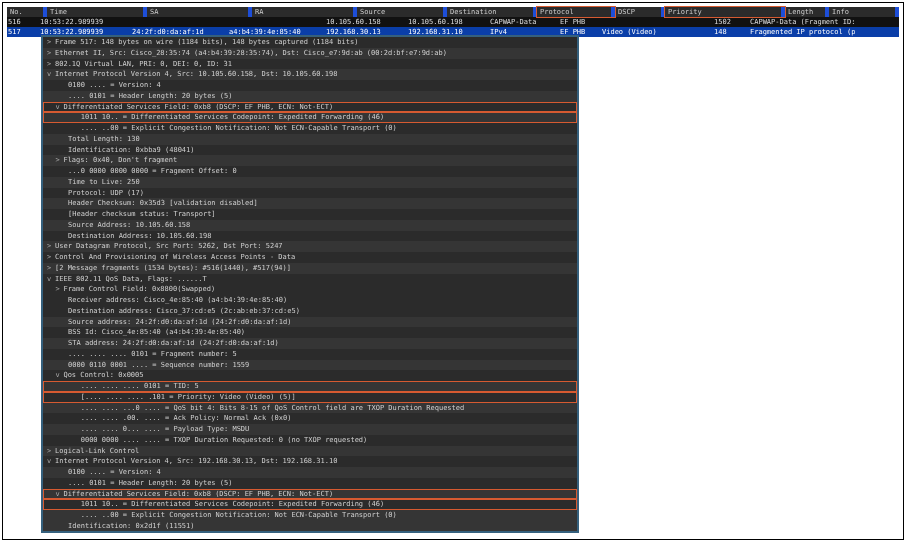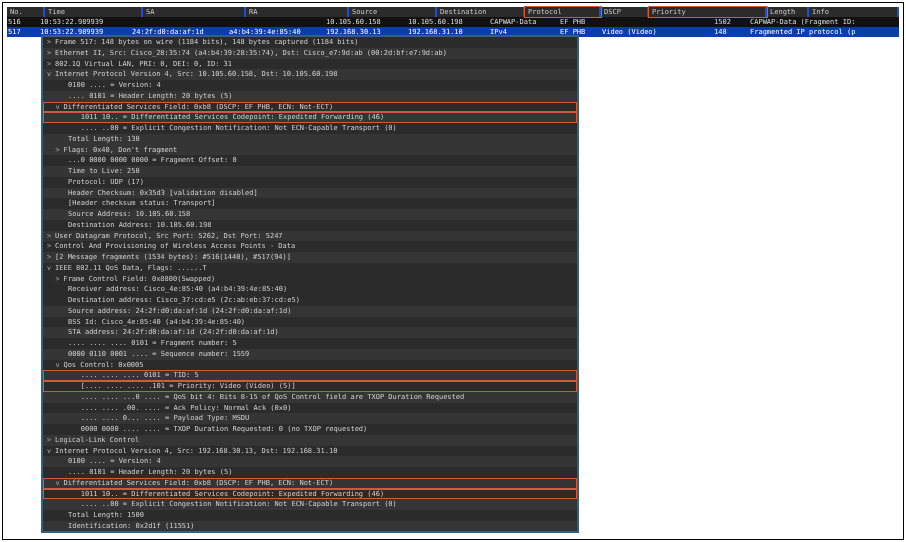--- a/index.html
+++ b/index.html
@@ -1,19 +1,19 @@
 <!DOCTYPE html>
 <html><head>
 <meta charset="utf-8">
 <style>
   html,body{margin:0;padding:0;background:#fff;font-family:Menlo,Consolas,monospace;font-size:7px;color:#ddd;width:906px;height:542px;overflow:hidden}
   .wrap{border:1px solid #000;width:900px;height:536px;margin:2px;position:relative;background:#fff}
   .grid{position:absolute;top:4px;left:4px;right:4px;background:#1e1e1e}
   .hdr{display:flex;background:#2b2b2b;color:#ccc}
-  .hdr div{border-right:2px solid #1d4ed8;padding:1px 3px;white-space:nowrap;overflow:hidden}
+  .hdr div{border-right:4px solid #1d4ed8;padding:1px 3px;white-space:nowrap;overflow:hidden}
   .row{display:flex}
   .row div{padding:1px 1px;white-space:nowrap;overflow:hidden}
   .r1{background:#111}
   .r2{background:#0a3ea8;color:#fff}
   .cno{width:30px}.ctm{width:90px}.csa{width:95px}.cra{width:95px}.csrc{width:80px}.cdst{width:80px}.cpr{width:68px}.cds{width:40px}.cpy{width:110px}.cln{width:34px}.cin{flex:1}
   .hi{outline:1px solid #d65a31}
   .panel{position:absolute;top:32px;left:38px;width:534px;height:494px;background:#2b2b2b;border:2px solid #35607d;overflow:hidden}
   .ln{white-space:pre;padding:1px 4px;line-height:1.25;color:#d0d0d0}
   .alt{background:#353535}
   .box{outline:1px solid #d65a31;outline-offset:-1px}
@@ -69,20 +69,21 @@
     <div class="ln"><span class="car">&gt;</span><span>Frame 517: 148 bytes on wire (1184 bits), 148 bytes captured (1184 bits)</span></div>
     <div class="ln alt"><span class="car">&gt;</span><span>Ethernet II, Src: Cisco_28:35:74 (a4:b4:39:28:35:74), Dst: Cisco_e7:9d:ab (00:2d:bf:e7:9d:ab)</span></div>
     <div class="ln"><span class="car">&gt;</span><span>802.1Q Virtual LAN, PRI: 0, DEI: 0, ID: 31</span></div>
     <div class="ln alt"><span class="car">v</span><span>Internet Protocol Version 4, Src: 10.105.60.158, Dst: 10.105.60.198</span></div>
     <div class="ln">     <span>0100 .... = Version: 4</span></div>
     <div class="ln alt">     <span>.... 0101 = Header Length: 20 bytes (5)</span></div>
     <div class="ln box">  <span class="car">v</span><span>Differentiated Services Field: 0xb8 (DSCP: EF PHB, ECN: Not-ECT)</span></div>
     <div class="ln alt box">        <span>1011 10.. = Differentiated Services Codepoint: Expedited Forwarding (46)</span></div>
     <div class="ln">        <span>.... ..00 = Explicit Congestion Notification: Not ECN-Capable Transport (0)</span></div>
     <div class="ln alt">     <span>Total Length: 130</span></div>
+    <div class="ln">     <span>Identification: 0xbba9 (48041)</span></div>
     <div class="ln alt">  <span class="car">&gt;</span><span>Flags: 0x40, Don't fragment</span></div>
     <div class="ln">     <span>...0 0000 0000 0000 = Fragment Offset: 0</span></div>
     <div class="ln alt">     <span>Time to Live: 250</span></div>
     <div class="ln">     <span>Protocol: UDP (17)</span></div>
     <div class="ln alt">     <span>Header Checksum: 0x35d3 [validation disabled]</span></div>
     <div class="ln">     <span>[Header checksum status: Transport]</span></div>
     <div class="ln alt">     <span>Source Address: 10.105.60.158</span></div>
     <div class="ln">     <span>Destination Address: 10.105.60.198</span></div>
     <div class="ln alt"><span class="car">&gt;</span><span>User Datagram Protocol, Src Port: 5262, Dst Port: 5247</span></div>
     <div class="ln"><span class="car">&gt;</span><span>Control And Provisioning of Wireless Access Points - Data</span></div>
@@ -103,16 +104,15 @@
     <div class="ln">        <span>.... .... .00. .... = Ack Policy: Normal Ack (0x0)</span></div>
     <div class="ln alt">        <span>.... .... 0... .... = Payload Type: MSDU</span></div>
     <div class="ln">        <span>0000 0000 .... .... = TXOP Duration Requested: 0 (no TXOP requested)</span></div>
     <div class="ln alt"><span class="car">&gt;</span><span>Logical-Link Control</span></div>
     <div class="ln"><span class="car">v</span><span>Internet Protocol Version 4, Src: 192.168.30.13, Dst: 192.168.31.10</span></div>
     <div class="ln alt">     <span>0100 .... = Version: 4</span></div>
     <div class="ln">     <span>.... 0101 = Header Length: 20 bytes (5)</span></div>
     <div class="ln alt box">  <span class="car">v</span><span>Differentiated Services Field: 0xb8 (DSCP: EF PHB, ECN: Not-ECT)</span></div>
     <div class="ln box">        <span>1011 10.. = Differentiated Services Codepoint: Expedited Forwarding (46)</span></div>
     <div class="ln alt">        <span>.... ..00 = Explicit Congestion Notification: Not ECN-Capable Transport (0)</span></div>
-    <div class="ln">     <span>Total Length: 1500</span></div>
     <div class="ln alt">     <span>Identification: 0x2d1f (11551)</span></div>
   </div>
 </div>
 
 </body></html>

